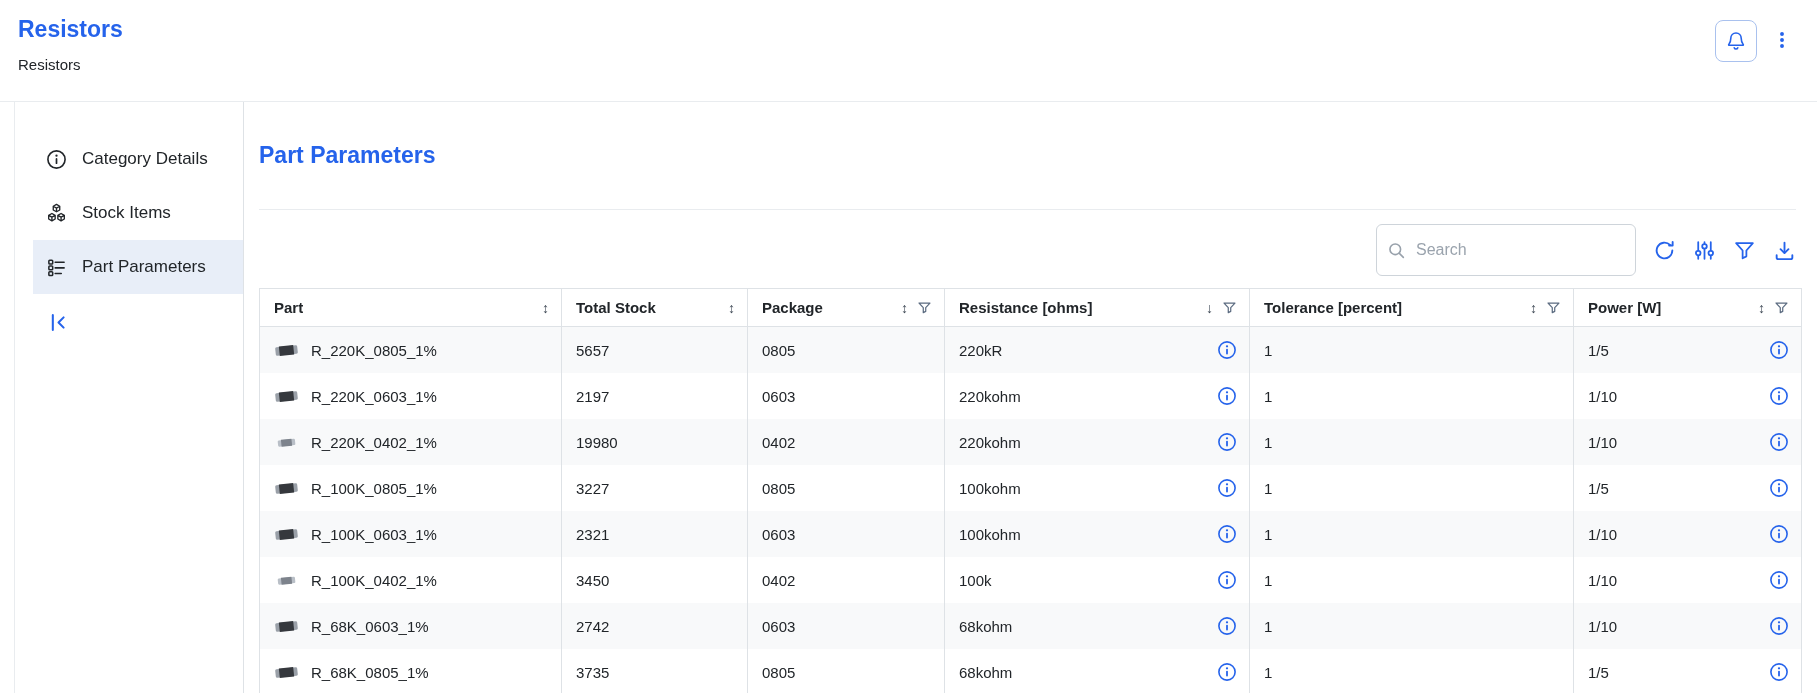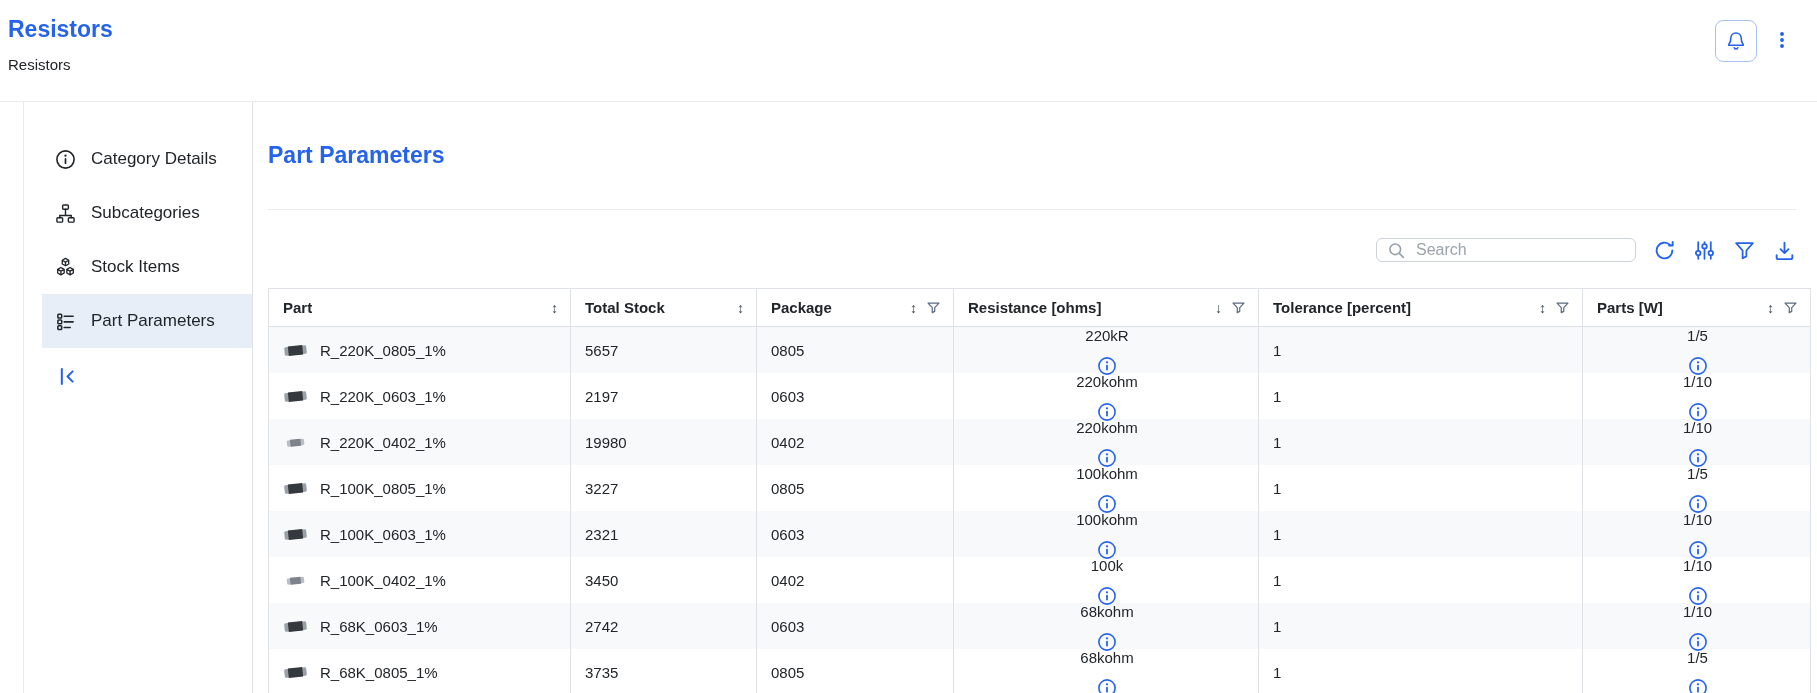--- a/index.html
+++ b/index.html
@@ -3,63 +3,63 @@
 <meta charset="utf-8">
 <style>
   :root { --accent:#2563eb; --stripe:#f8f9fa; --nav-sel:#e8eef8; --border:#dee2e6; --soft:#e9ecef; }
   * { box-sizing:border-box; }
   body {
     margin:0; width:1817px; height:693px; overflow:hidden;
     background:#fff; color:#212529;
     font-family:"Liberation Sans", sans-serif;
   }
   
-  .top-header { height:102px; padding:16px 22px 0 8px; display:flex; justify-content:space-between; border-bottom:1px solid var(--soft); }
+  .top-header { height:102px; padding:16px 22px 0 18px; display:flex; justify-content:space-between; border-bottom:1px solid var(--soft); }
   .page-title { margin:0; font-size:23px; font-weight:700; color:var(--accent); }
   .breadcrumb { margin-top:13px; font-size:15px; color:#212529; cursor:pointer; }
   .hdr-actions { display:flex; align-items:flex-start; gap:12px; padding-top:4px; }
   .bell-btn { width:42px; height:42px; border:1px solid #a9c1ee; border-radius:8px; background:#fff; display:flex; align-items:center; justify-content:center; cursor:pointer; color:var(--accent); }
   .bell-btn svg { width:24px; height:24px; }
   .kebab-btn { background:none; border:none; padding:9px 2px; cursor:pointer; color:var(--accent); }
   .kebab-btn svg { width:22px; height:22px; }
   
-  .content { display:flex; margin-left:23px; border-left:1px solid var(--soft); height:591px; }
+  .content { display:flex; margin-left:14px; border-left:1px solid var(--soft); height:591px; }
   .sidebar { width:229px; flex-shrink:0; border-right:1px solid var(--border); padding-top:30px; }
   .side-item { display:flex; align-items:center; gap:15px; height:54px; margin-left:18px; padding-left:13px; font-size:17px; cursor:pointer; }
   .side-item.selected { background:var(--nav-sel); }
   .side-icon { color:#212529; display:flex; }
   .side-icon svg { width:21px; height:21px; }
   .side-label { white-space:nowrap; }
   .collapse-btn { margin:16px 0 0 31px; background:none; border:none; padding:0; cursor:pointer; color:var(--accent); display:flex; }
   .collapse-btn svg { width:25px; height:25px; }
   
   .main { flex:1; min-width:0; padding:40px 21px 0 15px; }
   .section-title { margin:0; font-size:23px; font-weight:700; color:var(--accent); }
   .title-divider { height:1px; background:var(--soft); margin-top:40px; }
   .toolbar { display:flex; justify-content:flex-end; align-items:center; gap:17px; margin-top:20px; height:40px; }
-  .search-box { width:260px; height:24px; border:1px solid #ced4da; border-radius:6px; display:flex; align-items:center; gap:8px; padding:0 10px; }
+  .search-box { width:260px; height:52px; border:1px solid #ced4da; border-radius:6px; display:flex; align-items:center; gap:8px; padding:0 10px; }
   .search-icon { color:#98a1ab; display:flex; }
   .search-icon svg { width:19px; height:19px; }
   .search-box input { border:none; outline:none; flex:1; min-width:0; font-size:16px; font-family:inherit; color:#212529; background:transparent; }
   .search-box input::placeholder { color:#9aa3ad; }
   .icon-btn { background:none; border:none; padding:0; cursor:pointer; color:var(--accent); display:flex; }
   .icon-btn svg { width:23px; height:23px; }
   
   table { border-collapse:collapse; table-layout:fixed; width:1542px; margin-top:18px; font-size:15px; }
   th { height:38px; border:1px solid var(--border); padding:0 12px 0 14px; font-weight:700; text-align:right; background:#fff; cursor:pointer; }
   .th-inner { display:flex; align-items:center; justify-content:space-between; gap:6px; }
   .col-label { white-space:nowrap; overflow:hidden; }
   .col-icons { display:flex; align-items:center; gap:9px; flex-shrink:0; }
   .sort-icon { color:#414b57; font-size:14px; line-height:1; }
   .funnel-sm { color:#5b6b80; display:flex; }
   .funnel-sm svg { width:15px; height:15px; }
   td.cell { border-left:1px solid var(--border); border-right:1px solid var(--border); padding:0 12px 0 14px; height:46px; }
   tr.alt { background:var(--stripe); }
   .cell-inner { display:flex; align-items:center; height:46px; gap:12px; }
-  .cell-inner.between { justify-content:space-between;flex-direction:column; }
+  .cell-inner.between { justify-content:space-between; }
   .chip { display:flex; flex-shrink:0; }
   .chip svg { width:25px; height:15px; }
   .info { color:var(--accent); display:flex; cursor:pointer; }
   .info svg { width:20px; height:20px; }
 </style>
 </head>
 <body style="--accent: #2563eb; --stripe: #f8f9fa; --nav-sel: #e8eef8;">
 
 <header class="top-header">
   <div>
@@ -92,31 +92,20 @@
     <div id="sidebar-items">
         <div class="side-item">
           <span class="side-icon">
             <svg viewBox="0 0 22 22" fill="none">
               <circle cx="11" cy="11" r="9" stroke="currentColor" stroke-width="1.7"></circle>
               <circle cx="11" cy="7" r="1.2" fill="currentColor"></circle>
               <rect x="10.1" y="9.5" width="1.8" height="6.2" rx="0.9" fill="currentColor"></rect>
             </svg>
           </span>
           <span class="side-label">Category Details</span>
-        </div>
-        <div class="side-item">
-          <span class="side-icon">
-            <svg viewBox="0 0 22 22" fill="none" stroke="currentColor" stroke-width="1.5">
-              <rect x="8" y="2" width="6" height="4.6" rx="1"></rect>
-              <rect x="2" y="15.4" width="6" height="4.6" rx="1"></rect>
-              <rect x="14" y="15.4" width="6" height="4.6" rx="1"></rect>
-              <path d="M11 6.6v4M5 15.4v-2.3h12v2.3M11 10.6v2.5" stroke-linecap="round"></path>
-            </svg>
-          </span>
-          <span class="side-label">Subcategories</span>
         </div>
         <div class="side-item">
           <span class="side-icon">
             <svg viewBox="0 0 22 22" fill="none" stroke="currentColor" stroke-width="1.4" stroke-linejoin="round">
               <path d="M11 1.5l3.4 1.9v3.9L11 9.2 7.6 7.3V3.4zM7.6 3.4L11 5.3l3.4-1.9M11 5.3v3.9"></path>
               <path d="M6.2 11l3.4 1.9v3.9l-3.4 1.9-3.4-1.9v-3.9zM2.8 12.9l3.4 1.9 3.4-1.9M6.2 14.8v3.9"></path>
               <path d="M15.8 11l3.4 1.9v3.9l-3.4 1.9-3.4-1.9v-3.9zM12.4 12.9l3.4 1.9 3.4-1.9M15.8 14.8v3.9"></path>
             </svg>
           </span>
           <span class="side-label">Stock Items</span>
@@ -256,21 +245,21 @@
                   <span class="funnel-sm">
                     <svg viewBox="0 0 22 22" fill="none" stroke="currentColor" stroke-width="1.8" stroke-linejoin="round">
                       <path d="M3 4.5h16l-6.2 6.8v5.4l-3.6 1.8v-7.2z"></path>
                     </svg>
                   </span>
                 </span>
               </div>
             </th>
             <th>
               <div class="th-inner">
-                <span class="col-label">Parts [W]</span>
+                <span class="col-label">Power [W]</span>
                 <span class="col-icons">
                   <span class="sort-icon">↕</span>
                   <span class="funnel-sm">
                     <svg viewBox="0 0 22 22" fill="none" stroke="currentColor" stroke-width="1.8" stroke-linejoin="round">
                       <path d="M3 4.5h16l-6.2 6.8v5.4l-3.6 1.8v-7.2z"></path>
                     </svg>
                   </span>
                 </span>
               </div>
             </th>

